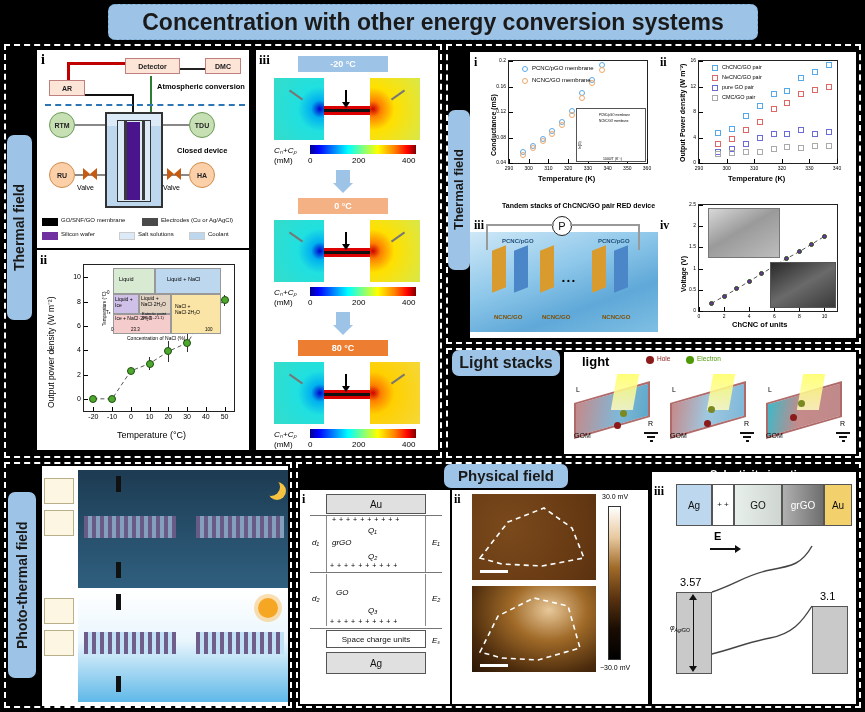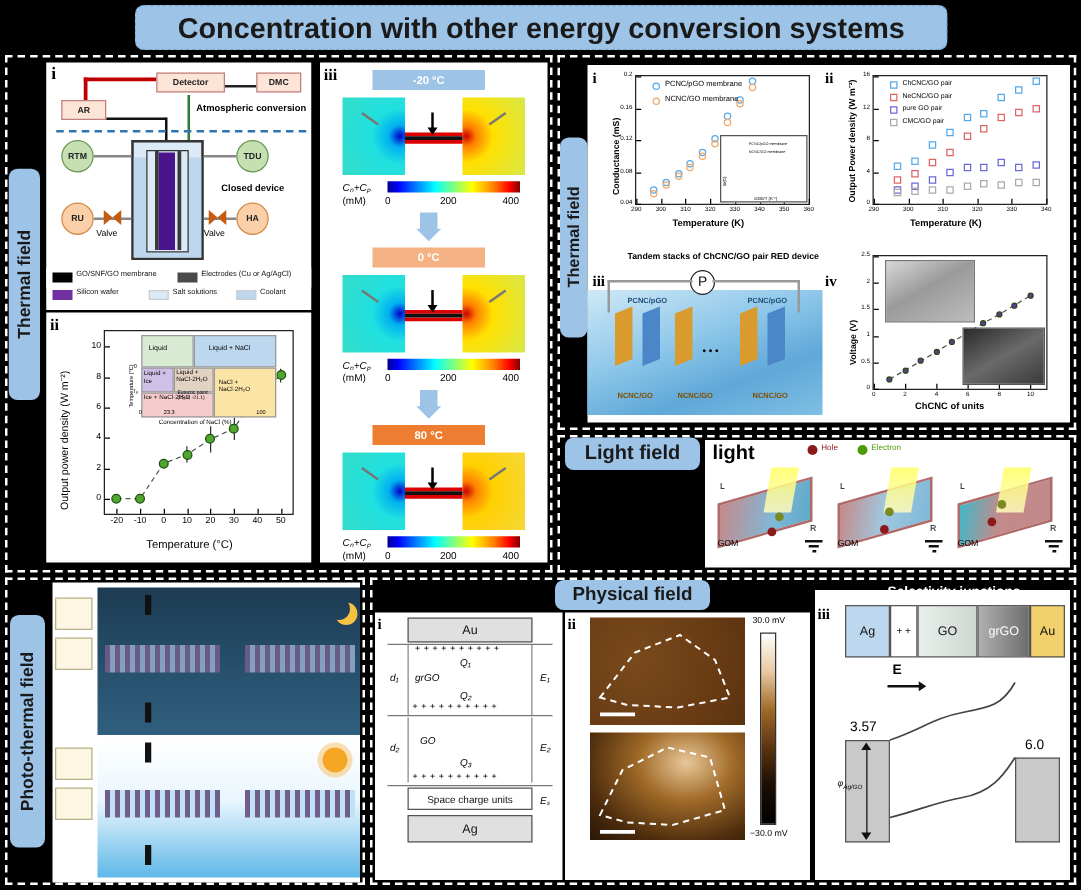--- a/index.html
+++ b/index.html
@@ -472,24 +472,24 @@
   <div class="lbl ylabv" style="left:210px;top:176px;height:64px;font-size:7px;font-weight:bold;">Voltage (V)</div>
   <div class="lbl" style="left:262px;top:268px;font-size:7.5px;font-weight:bold;">ChCNC of units</div>
   <div style="position:absolute;left:238px;top:156px;width:72px;height:50px;
               background:linear-gradient(150deg,#d8d8d8,#9a9a9a 45%,#bdbdbd);border:1px solid #777;"></div>
   <div style="position:absolute;left:300px;top:210px;width:66px;height:46px;
               background:linear-gradient(150deg,#2a2a2a,#6a6a6a 50%,#3a3a3a);border:1px solid #555;"></div>
 </div>
 
 <div class="dashbox" style="left:446px; top:348px; width:415px; height:110px;"></div>
 
-<div class="badge" style="position:absolute; left:452px; top:350px; width:108px; height:26px; font-size:16px;">Light field</div>
+<div class="badge" style="position:absolute; left:452px; top:350px; width:108px; height:26px; font-size:16px;">Light stacks</div>
 
 <div class="panelbox" style="left:564px; top:352px; width:292px; height:102px;">
-  <div class="lbl" style="left:6px;top:2px;font-size:16px;font-weight:bold;">light</div>
+  <div class="lbl" style="left:18px;top:2px;font-size:13px;font-weight:bold;">light</div>
   <div style="position:absolute;left:82px;top:4px;width:8px;height:8px;border-radius:50%;background:#8b1a1a;"></div>
   <div class="lbl" style="left:93px;top:3px;font-size:6.5px;color:#8b1a1a;">Hole</div>
   <div style="position:absolute;left:122px;top:4px;width:8px;height:8px;border-radius:50%;background:#4e9a06;"></div>
   <div class="lbl" style="left:133px;top:3px;font-size:6.5px;color:#4e9a06;">Electron</div>
 
   <div style="position:absolute;left:4px;top:18px;width:92px;height:78px;">
     <div style="position:absolute;left:6px;top:22px;width:76px;height:36px;transform:skewY(-16deg);
                 background:linear-gradient(100deg,#c58a8a,#7fb8d8 60%,#5fa8c8);border:2px solid #b06a6a;"></div>
     <div style="position:absolute;left:46px;top:4px;width:22px;height:36px;background:linear-gradient(180deg,#ffff60,#fffac0);opacity:.85;transform:skewX(-10deg);"></div>
     <div style="position:absolute;left:52px;top:40px;width:7px;height:7px;border-radius:50%;background:#7a8a20;"></div>
@@ -624,21 +624,21 @@
   <div class="blk" style="left:60px;top:12px;width:22px;height:42px;background:#ffffff;font-size:8px;line-height:1;">+ +</div>
   <div class="blk" style="left:82px;top:12px;width:48px;height:42px;background:linear-gradient(90deg,#e8f0ec,#cfd6d2);">GO</div>
   <div class="blk" style="left:130px;top:12px;width:42px;height:42px;background:linear-gradient(90deg,#b0b0b0,#6e6e6e);color:#fff;">grGO</div>
   <div class="blk" style="left:172px;top:12px;width:28px;height:42px;background:#f2d06b;">Au</div>
 
   <div class="lbl" style="left:62px;top:58px;font-size:11px;font-weight:bold;">E</div>
   <div style="position:absolute;left:58px;top:76px;width:26px;height:1.6px;background:#111;"></div>
   <div style="position:absolute;left:83px;top:73px;width:0;height:0;border-left:6px solid #111;border-top:4px solid transparent;border-bottom:4px solid transparent;"></div>
 
   <div class="lbl" style="left:28px;top:104px;font-size:11px;">3.57</div>
-  <div class="lbl" style="left:168px;top:118px;font-size:11px;">6.0</div>
+  <div class="lbl" style="left:168px;top:118px;font-size:11px;">3.1</div>
   <div style="position:absolute;left:24px;top:120px;width:36px;height:82px;background:#c9c9c9;border:1px solid #555;"></div>
   <div style="position:absolute;left:160px;top:134px;width:36px;height:68px;background:#c9c9c9;border:1px solid #555;"></div>
   <svg width="204" height="232" style="position:absolute;left:0;top:0;pointer-events:none;">
     <path d="M60,120 C84,112 96,102 118,98 C140,94 150,92 160,74" fill="none" stroke="#444" stroke-width="1.4"></path>
     <path d="M60,182 C84,176 96,170 118,166 C140,162 150,150 160,134" fill="none" stroke="#444" stroke-width="1.4"></path>
   </svg>
   <div style="position:absolute;left:41px;top:126px;width:1.4px;height:70px;background:#111;"></div>
   <div style="position:absolute;left:37px;top:122px;width:0;height:0;border-bottom:6px solid #111;border-left:4px solid transparent;border-right:4px solid transparent;"></div>
   <div style="position:absolute;left:37px;top:194px;width:0;height:0;border-top:6px solid #111;border-left:4px solid transparent;border-right:4px solid transparent;"></div>
   <div class="lbl" style="left:18px;top:152px;font-size:7px;font-style:italic;">

